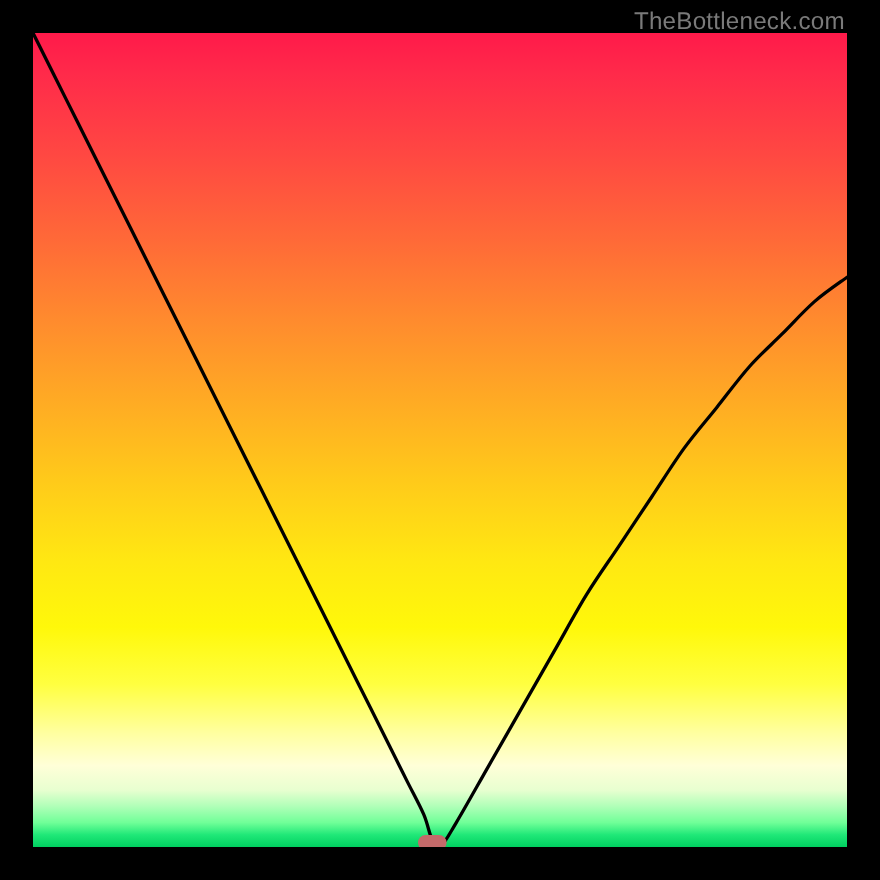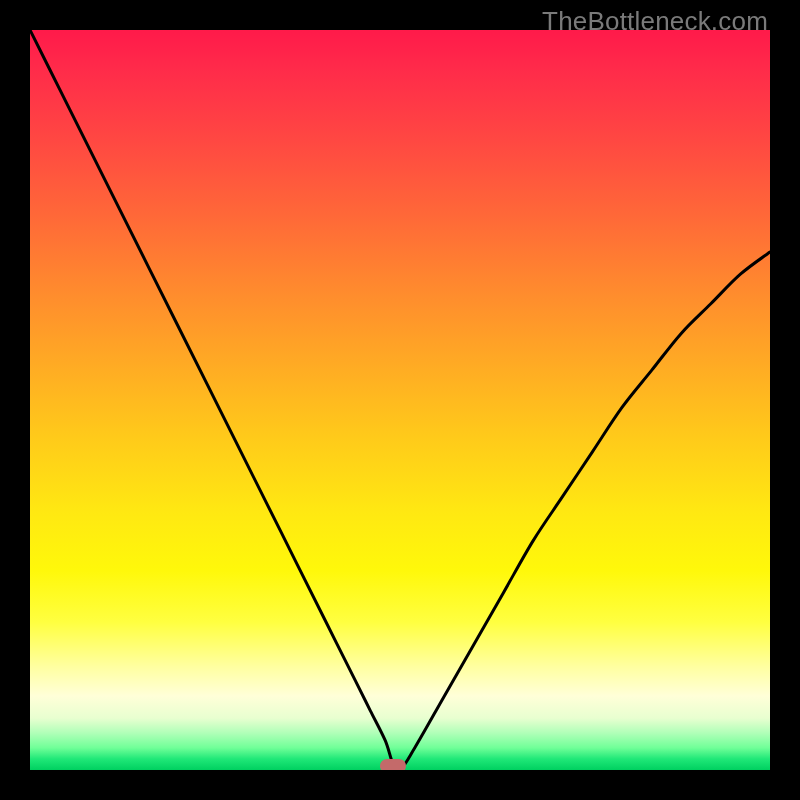--- a/index.html
+++ b/index.html
@@ -60,21 +60,21 @@
     height: 14px;
     background: #c46a6a;
     border-radius: 7px;
     transform: translate(-50%, -50%);
   }
   .watermark {
     position: absolute;
     top: 6px;
     right: 32px;
     color: #7a7a7a;
-    font-size: 26px;
+    font-size: 22px;
     font-weight: 500;
     letter-spacing: 0.2px;
   }
 </style>
 </head>
 <body>
 
 <div class="frame">
   <div class="watermark">TheBottleneck.com</div>
   <div class="plot-area">

